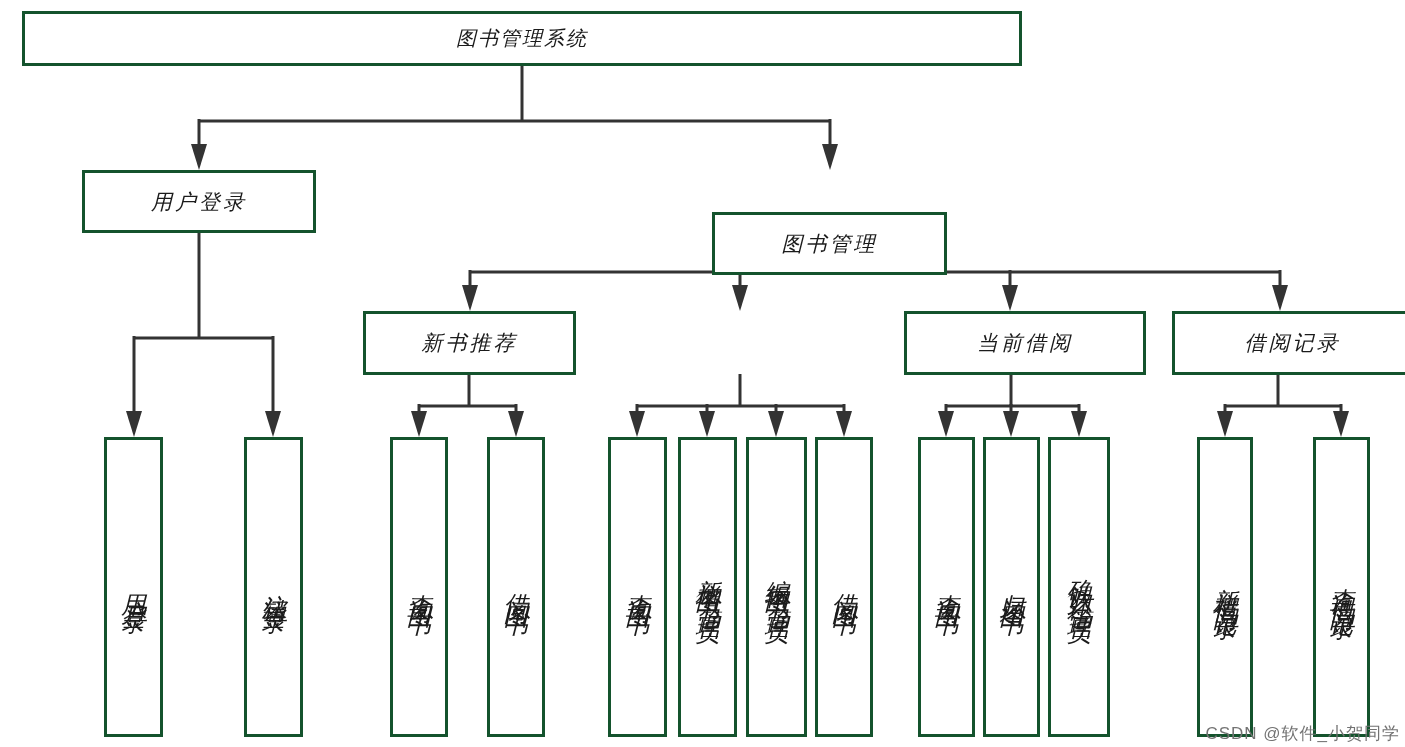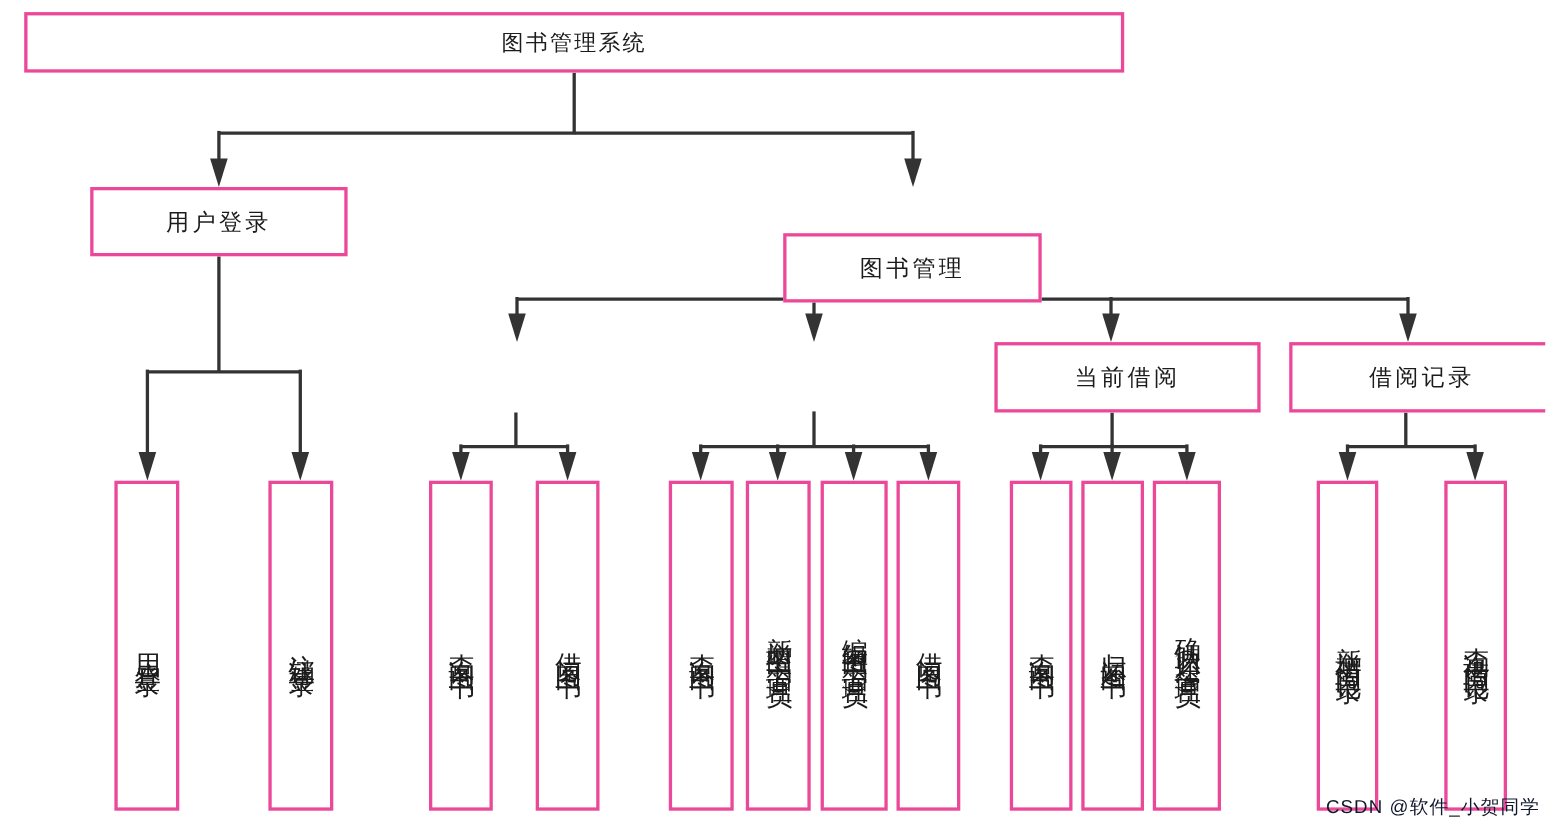--- a/index.html
+++ b/index.html
@@ -17,50 +17,51 @@
   .connectors {
     position: absolute;
     left: 0; top: 0;
     width: 1405px; height: 747px;
     z-index: 1;
   }
 
   .box {
     position: absolute;
     background: #ffffff;
-    border: 3px solid #ec4899;
+    border: 3px solid #14532d;
     display: flex;
     align-items: center;
     justify-content: center;
     color: #1b1b1b;
     font-size: 21px;
     letter-spacing: 3px;
     z-index: 2;
     text-align: center;
     white-space: nowrap;
+    font-style: italic;
   }
 
   .root-box { font-size: 20px; letter-spacing: 2px; }
 
   .leaf span {
     writing-mode: vertical-rl;
     text-orientation: mixed;
     font-size: 24px;
     letter-spacing: 6px;
     line-height: 1.15;
     white-space: nowrap;
   }
 
   .watermark {
     position: absolute;
     right: 5px;
     bottom: 2px;
     font-size: 17px;
     letter-spacing: 1px;
-    color: #0f172a;
+    color: #737373;
     z-index: 3;
   }
 </style>
 </head>
 <body>
 
 <div class="stage">
 
   <svg class="connectors" viewBox="0 0 1405 747" xmlns="http://www.w3.org/2000/svg">
     <g stroke="#333333" stroke-width="3" fill="none">
@@ -129,20 +130,21 @@
       <polygon points="1217,411 1233,411 1225,437"></polygon>
       <polygon points="1333,411 1349,411 1341,437"></polygon>
     </g>
   </svg>
 
   <div class="box root-box" style="left:22px; top:11px; width:1000px; height:55px;">图书管理系统</div>
 
   <div class="box" style="left:82px; top:170px; width:234px; height:63px;">用户登录</div>
   <div class="box" style="left:712px; top:170px; width:235px; height:63px;margin-top:42px;">图书管理</div>
 
+  <div class="box" style="left:363px; top:311px; width:213px; height:64px;">新书推荐</div>
   <div class="box" style="left:904px; top:311px; width:242px; height:64px;">当前借阅</div>
   <div class="box" style="left:1172px; top:311px; width:241px; height:64px;">借阅记录</div>
 
   <div class="box leaf" style="left:104px; top:437px; width:59px; height:300px;">
     <span>用户登录</span>
   </div>
   <div class="box leaf" style="left:244px; top:437px; width:59px; height:300px;">
     <span>注销登录</span>
   </div>
 

